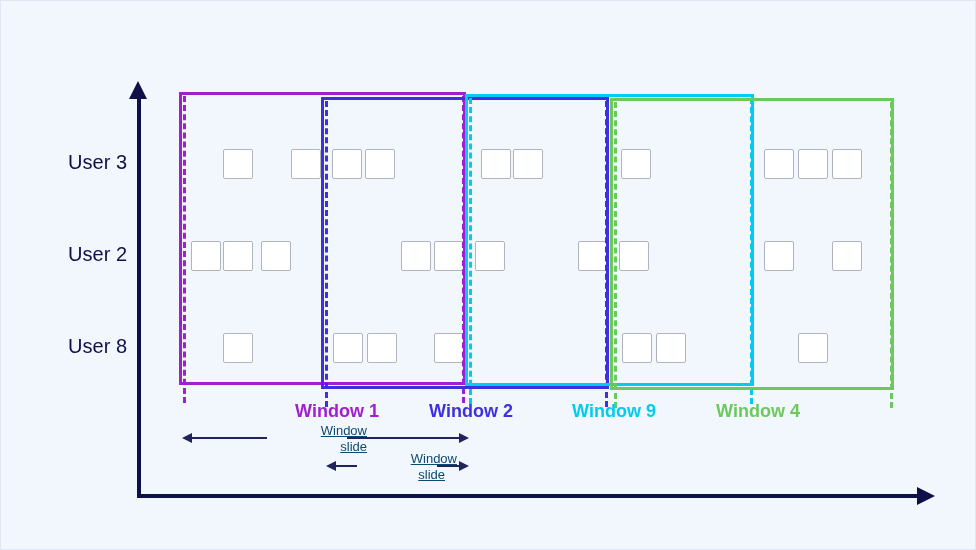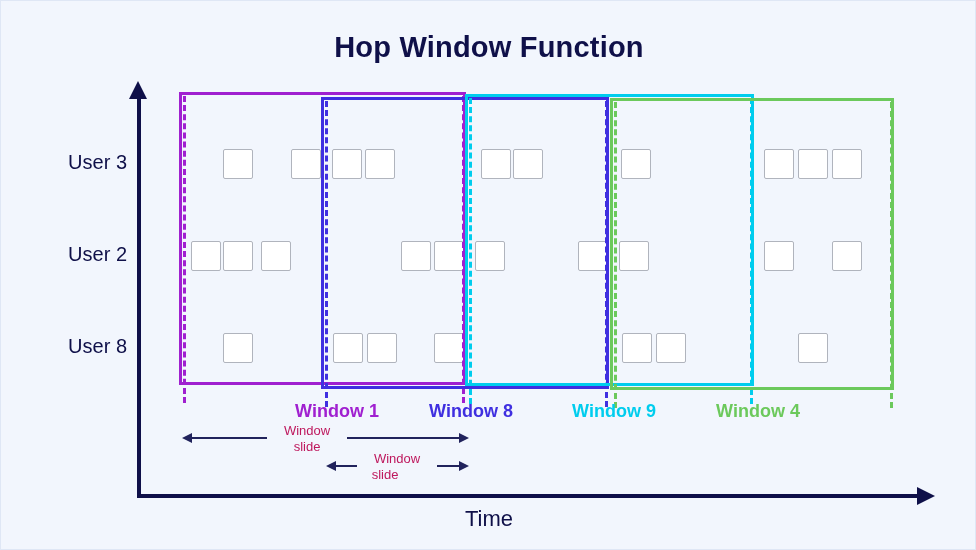--- a/index.html
+++ b/index.html
@@ -88,36 +88,34 @@
     border-bottom:5px solid transparent;
     border-right:10px solid #21235c;
   }
   .arrow-r{
     position:absolute;width:0;height:0;
     border-top:5px solid transparent;
     border-bottom:5px solid transparent;
     border-left:10px solid #21235c;
   }
   .measure-text{
-    position:absolute;text-align:center;
-    font-size:13px;color:#be185d;line-height:15px;
+    position:absolute;text-align:right;
+    font-size:13px;color:#0c4a6e;line-height:15px;text-decoration:underline;
   }
 </style>
 </head>
 <body>
 
 <div id="stage">
 
-  <div id="title">Hop Window Function</div>
 
   <div class="axis-line" id="y-axis"></div>
   <div id="y-arrow"></div>
   <div class="axis-line" id="x-axis"></div>
   <div id="x-arrow"></div>
-  <div id="time-label">Time</div>
 
   <div id="rows-layer">
       <div class="event-box" style="left: 222px; top: 148px;"></div>
       <div class="event-box" style="left: 290px; top: 148px;"></div>
       <div class="event-box" style="left: 331px; top: 148px;"></div>
       <div class="event-box" style="left: 364px; top: 148px;"></div>
       <div class="event-box" style="left: 480px; top: 148px;"></div>
       <div class="event-box" style="left: 512px; top: 148px;"></div>
       <div class="event-box" style="left: 620px; top: 148px;"></div>
       <div class="event-box" style="left: 763px; top: 148px;"></div>
@@ -155,21 +153,21 @@
       <div class="win-dash" style="left: 604px; top: 100px; height: 306px; border-left-color: rgb(63, 47, 224);"></div>
       <div class="window-rect" style="left: 464px; top: 93px; width: 289px; height: 292px; border: 3px solid rgb(0, 205, 238);"></div>
       <div class="win-dash" style="left: 468px; top: 97px; height: 306px; border-left-color: rgb(0, 205, 238);"></div>
       <div class="win-dash" style="left: 749px; top: 97px; height: 306px; border-left-color: rgb(0, 205, 238);"></div>
       <div class="window-rect" style="left: 609px; top: 97px; width: 284px; height: 292px; border: 3px solid rgb(108, 201, 92);"></div>
       <div class="win-dash" style="left: 613px; top: 101px; height: 306px; border-left-color: rgb(108, 201, 92);"></div>
       <div class="win-dash" style="left: 889px; top: 101px; height: 306px; border-left-color: rgb(108, 201, 92);"></div>
     </div>
   <div id="captions-layer">
       <div class="win-caption" style="left: 266px; top: 400px; color: rgb(160, 32, 208);">Window 1</div>
-      <div class="win-caption" style="left: 400px; top: 400px; color: rgb(63, 47, 224);">Window 8</div>
+      <div class="win-caption" style="left: 400px; top: 400px; color: rgb(63, 47, 224);">Window 2</div>
       <div class="win-caption" style="left: 543px; top: 400px; color: rgb(0, 205, 238);">Window 9</div>
       <div class="win-caption" style="left: 687px; top: 400px; color: rgb(108, 201, 92);">Window 4</div>
     </div>
   <div id="measures-layer">
       <div class="measure-line" style="left: 191px; top: 436px; width: 75px;"></div>
       <div class="arrow-l" style="left: 181px; top: 432px;"></div>
       <div class="measure-line" style="left: 346px; top: 436px; width: 112px;"></div>
       <div class="arrow-r" style="left: 458px; top: 432px;"></div>
       <div class="measure-text" style="left: 246px; top: 422px; width: 120px;">Window</div>
       <div class="measure-text" style="left: 246px; top: 438px; width: 120px;">slide</div>

